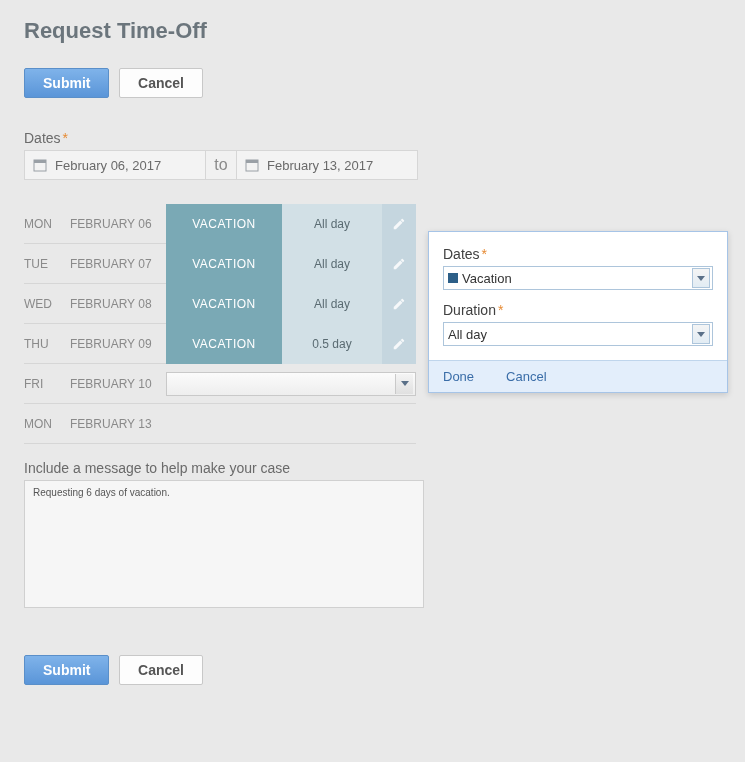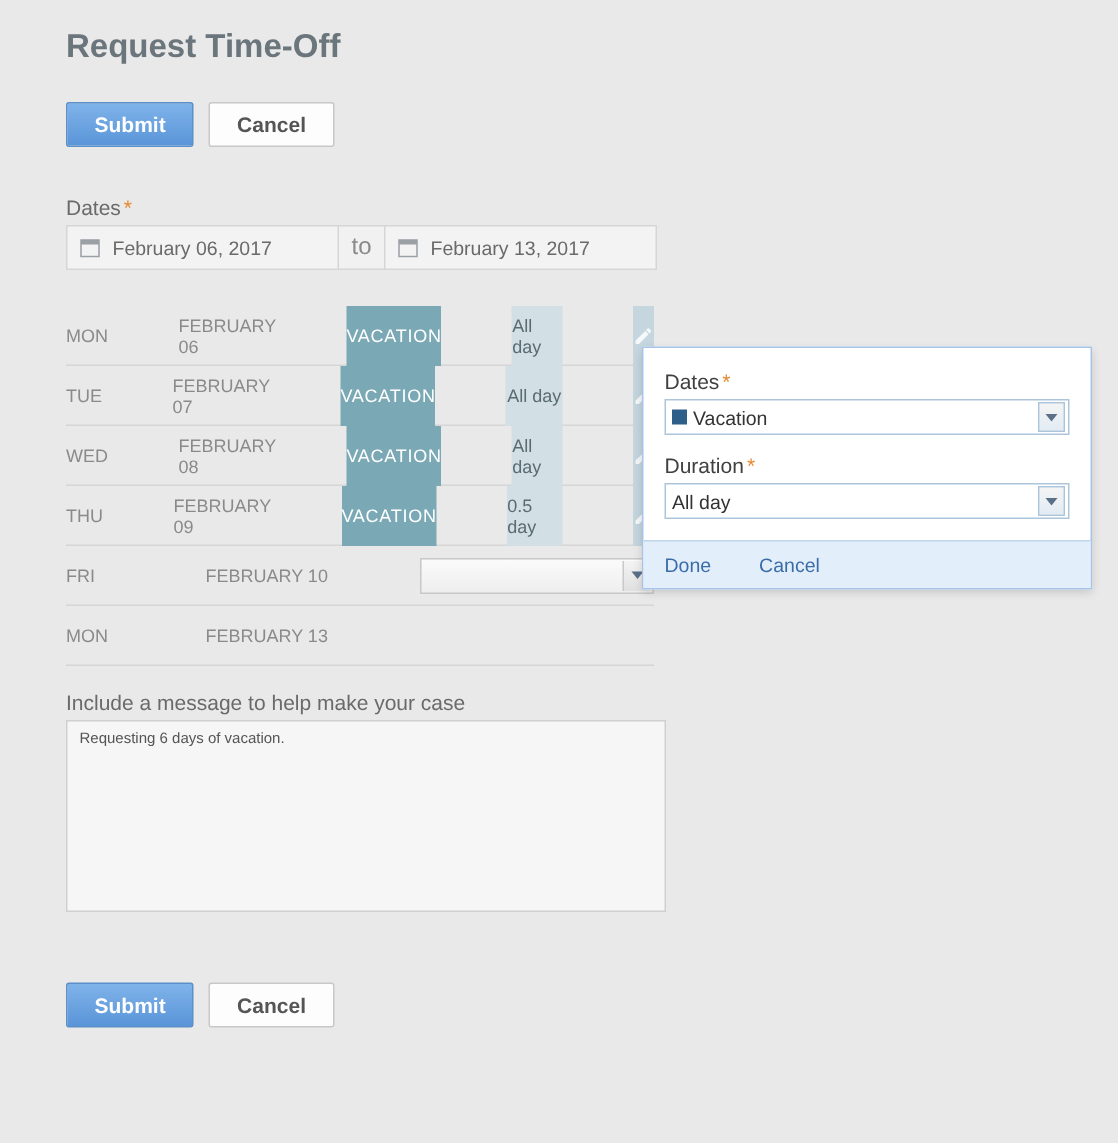--- a/index.html
+++ b/index.html
@@ -8,21 +8,21 @@
     padding: 0;
     background: #e9e9e9;
     font-family: "Segoe UI", Tahoma, sans-serif;
     font-size: 13px;
     color: #555;
     width: 745px;
     height: 762px;
     position: relative;
   }
   .page {
-    padding: 18px 44px;
+    padding: 18px 24px;
   }
   h1 {
     margin: 0 0 24px 0;
     font-size: 22px;
     font-weight: 600;
     color: #6b757c;
   }
   .btn-row { margin-bottom: 32px; }
   .btn {
     display: inline-block;
@@ -66,21 +66,20 @@
     background: #f1f1f1;
     height: 30px; width: 30px;
     display: flex; align-items: center; justify-content: center;
     font-size: 16px; color: #8a8a8a;
   }
   .day-table { width: 392px; }
   .day-row {
     display: flex; align-items: center;
     border-bottom: 1px solid #d6d6d6;
     height: 40px;
-    gap: 47px;
   }
   .day-dow { width: 46px; font-size: 12px; color: #8a8a8a; }
   .day-date { width: 96px; font-size: 12px; color: #8a8a8a; }
   .day-type {
     width: 116px; height: 40px;
     background: #7aa9b5;
     color: #fff; font-size: 12px;
     display: flex; align-items: center; justify-content: center;
     letter-spacing: 0.5px;
   }

